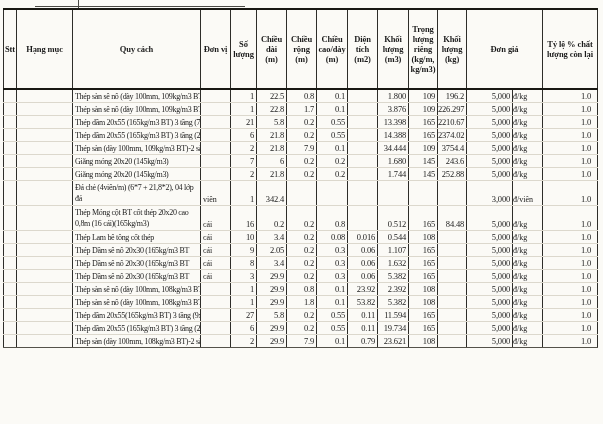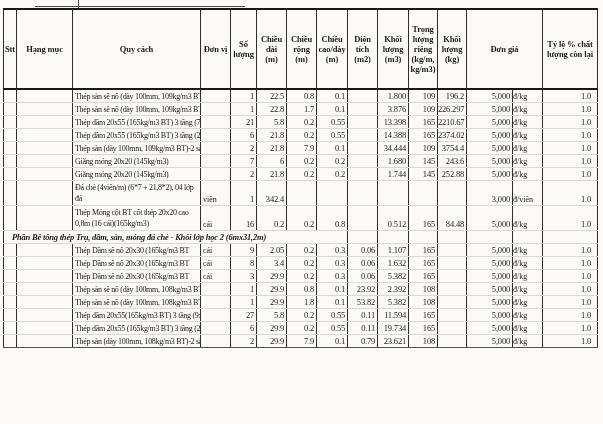--- a/index.html
+++ b/index.html
@@ -251,28 +251,35 @@
           <td class="num">0.8</td>
           <td class="num"></td>
           <td class="num">0.512</td>
           <td class="num">165</td>
           <td class="num">84.48</td>
           <td class="num">5,000</td>
           <td class="unit">đ/kg</td>
           <td class="num tyle">1.0</td>
         </tr>
         <tr>
-          <td colspan="8" class="section">Phần Bê tông thép Trụ, dầm, sàn, móng đá chẻ - Khối lớp học 2 (6mx31,2m)</td>
-          <td></td>
-          <td></td>
-          <td></td>
-          <td></td>
-          <td></td>
-          <td></td>
-          <td></td>
+          <td class="dv"></td>
+          <td class="dv"></td>
+          <td class="qc">Thép Lam bê tông cốt thép</td>
+          <td class="dv">cái</td>
+          <td class="num">10</td>
+          <td class="num">3.4</td>
+          <td class="num">0.2</td>
+          <td class="num">0.08</td>
+          <td class="num">0.016</td>
+          <td class="num">0.544</td>
+          <td class="num">108</td>
+          <td class="num"></td>
+          <td class="num">5,000</td>
+          <td class="unit">đ/kg</td>
+          <td class="num tyle">1.0</td>
         </tr>
         <tr>
           <td class="dv"></td>
           <td class="dv"></td>
           <td class="qc">Thép Dầm sê nô 20x30 (165kg/m3 BT</td>
           <td class="dv">cái</td>
           <td class="num">9</td>
           <td class="num">2.05</td>
           <td class="num">0.2</td>
           <td class="num">0.3</td>

